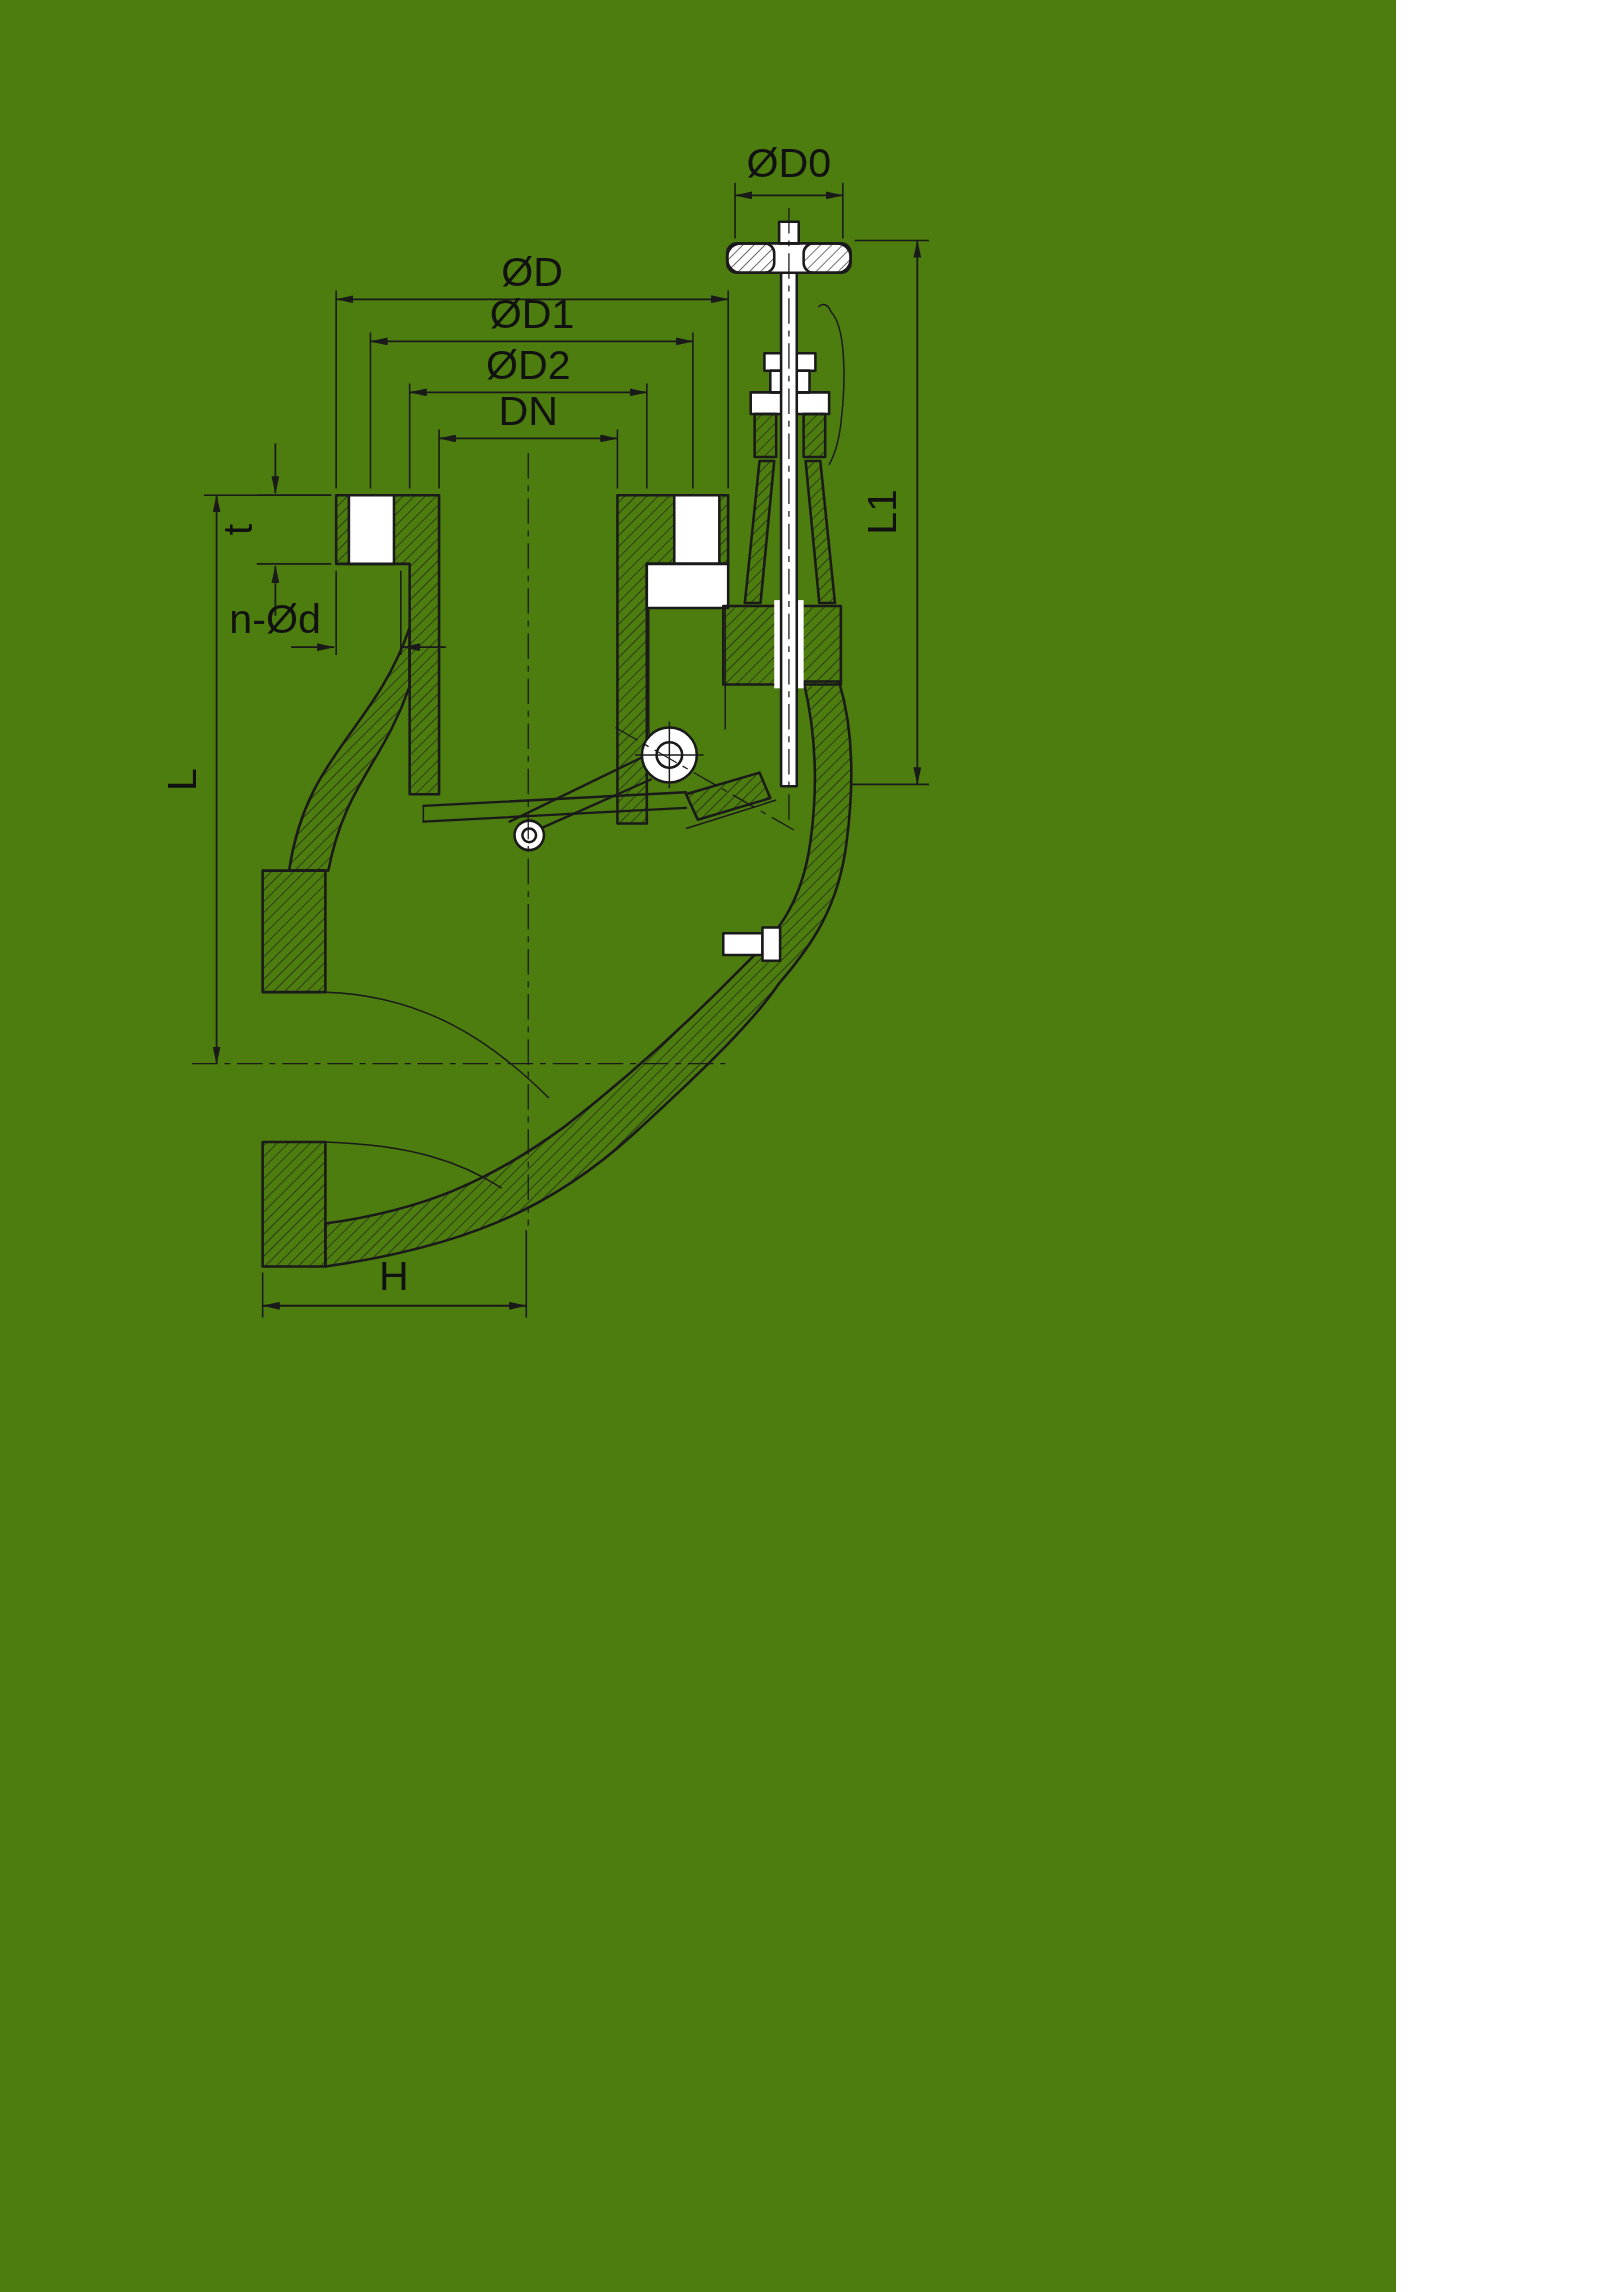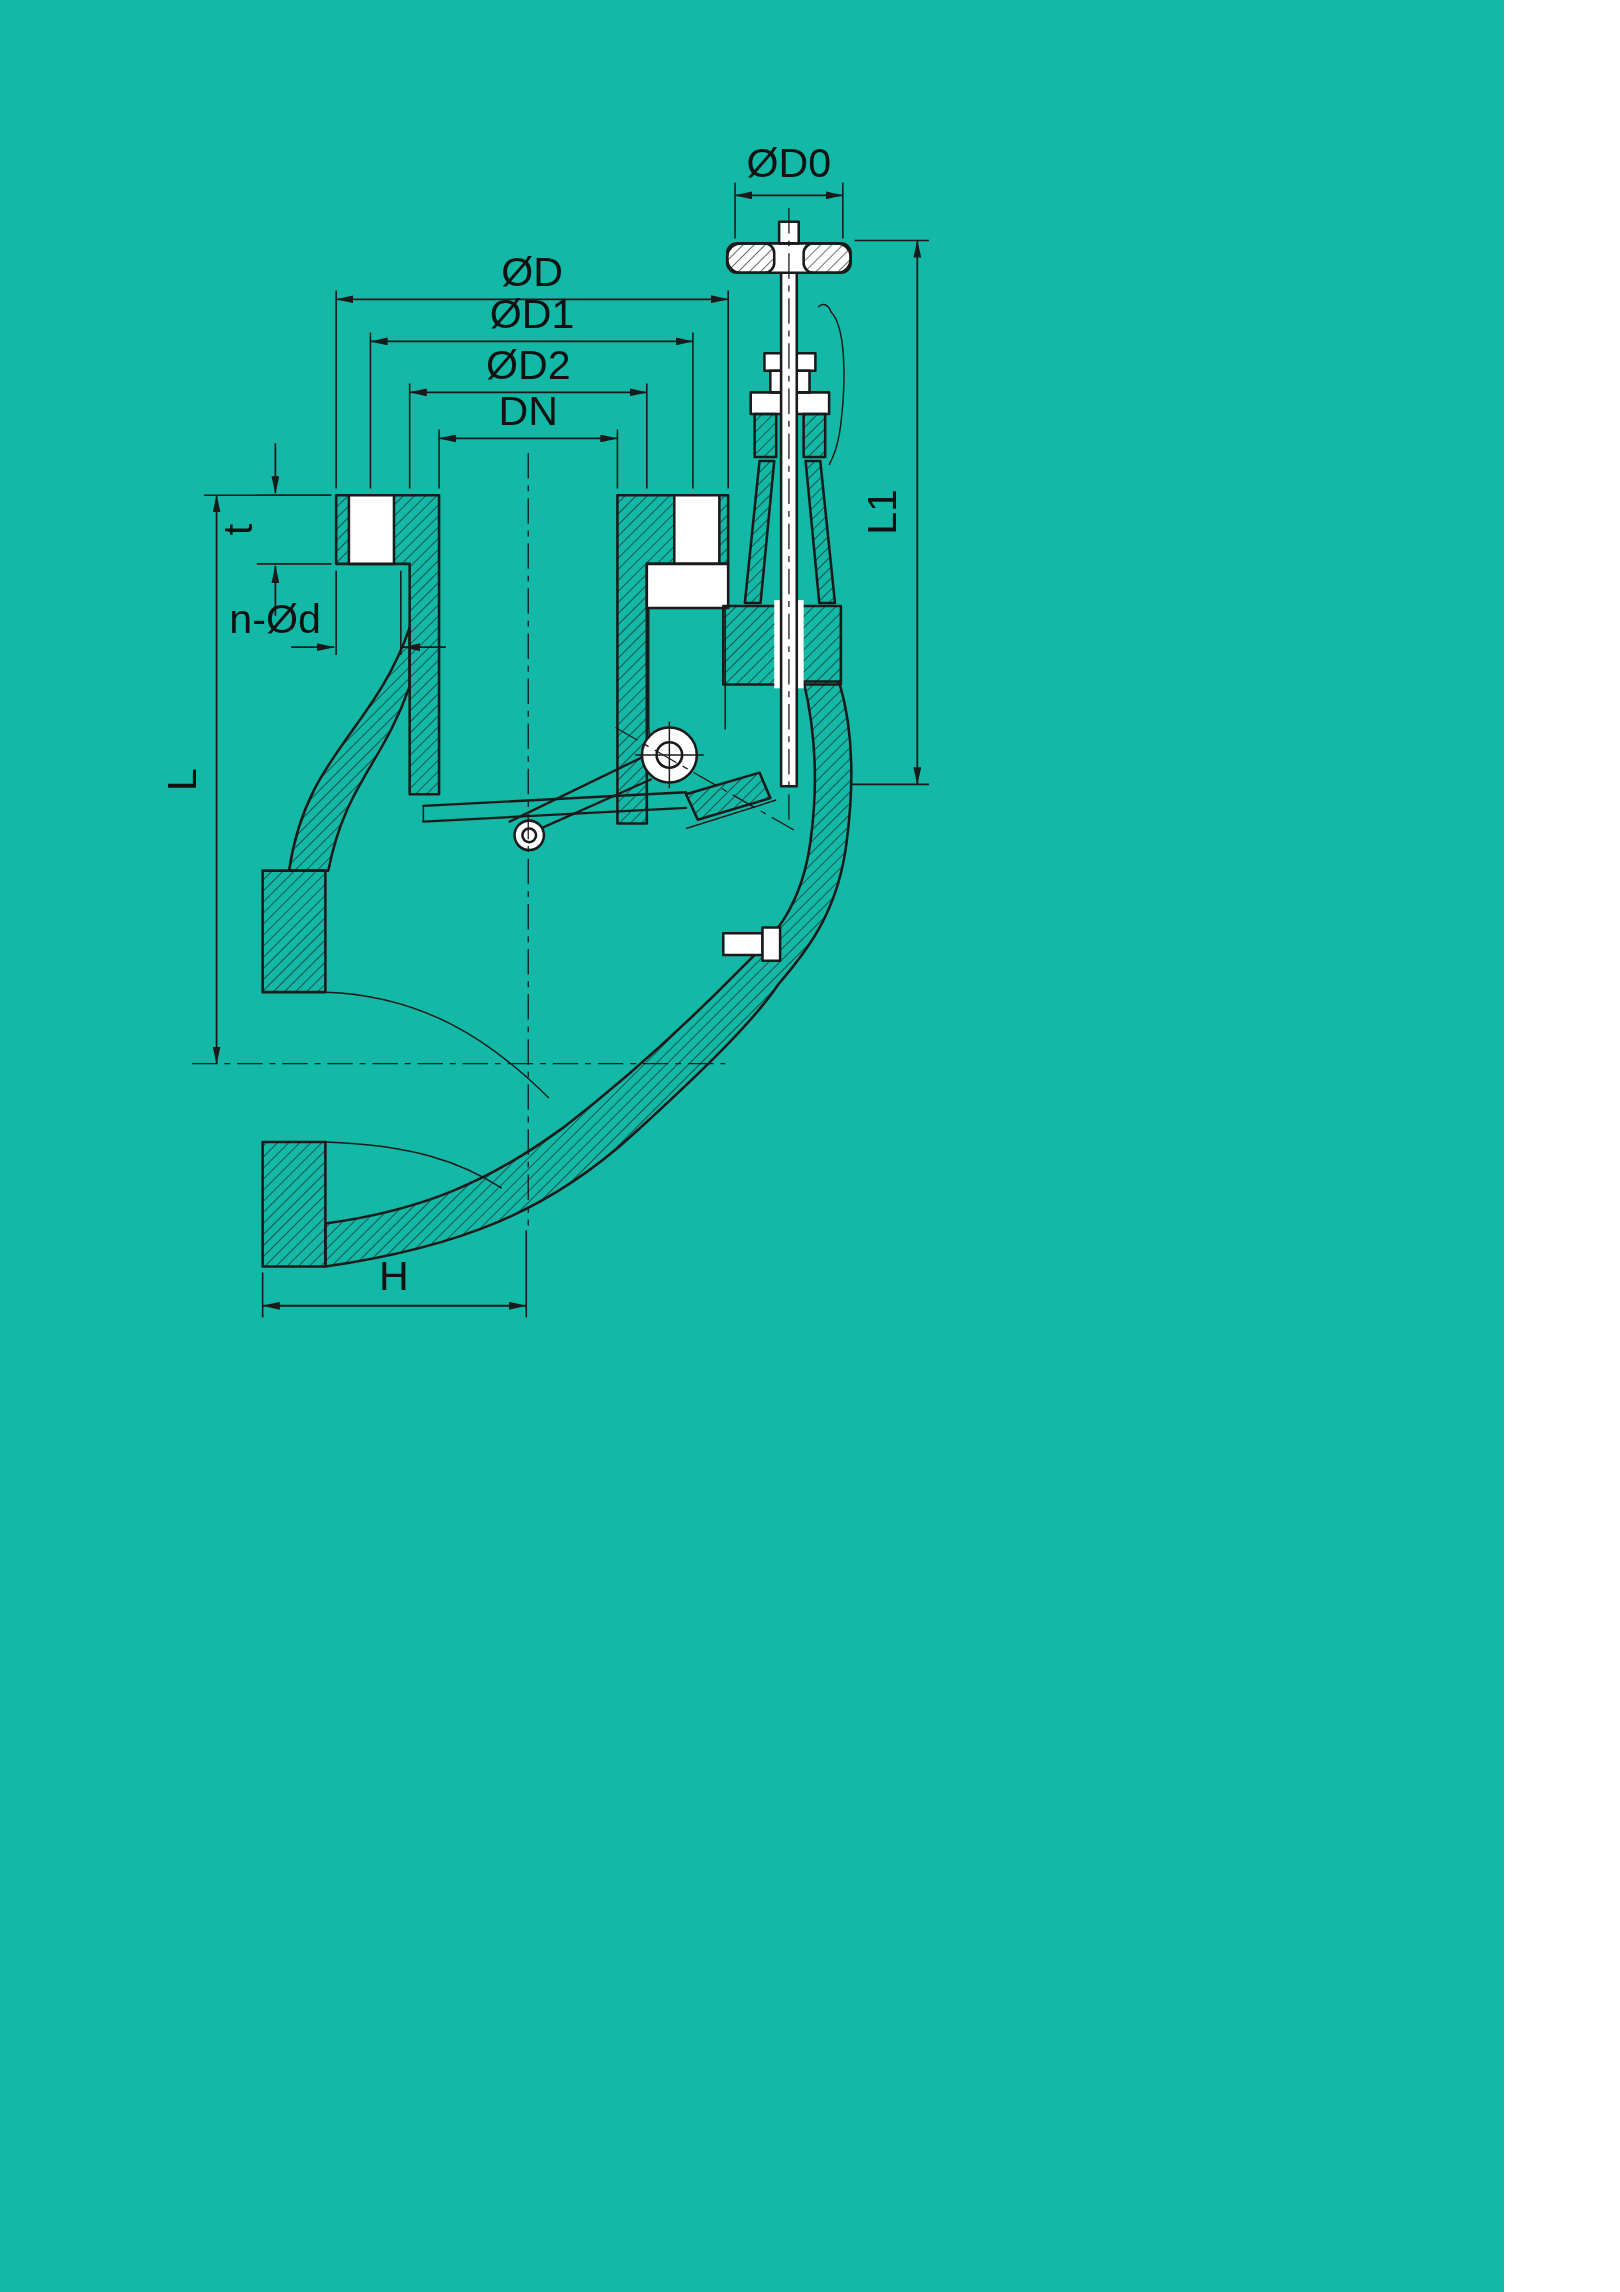--- a/index.html
+++ b/index.html
@@ -3,23 +3,23 @@
 <meta charset="utf-8">
 <style>
   html,body{
     margin:0;
     padding:0;
     background:#ffffff;
     font-family:"Liberation Sans", sans-serif;
   }
   .stage{
     position:relative;
-    width:1504px;
+    width:1396px;
     height:2293px;
-    background:#14b8a6;
+    background:#4d7c0f;
     overflow:hidden;
   }
   svg{display:block}
   
   .o{fill:#ffffff;stroke:#1a1a1a;stroke-width:2.6;stroke-linejoin:round}
   
   .h{fill:url(#hatch);stroke:#1a1a1a;stroke-width:2.6;stroke-linejoin:round}
   .ln{fill:none;stroke:#1a1a1a;stroke-width:2.4;stroke-linecap:round}
   .thin{fill:none;stroke:#1a1a1a;stroke-width:1.5}
   .dim{fill:none;stroke:#1a1a1a;stroke-width:1.8}

